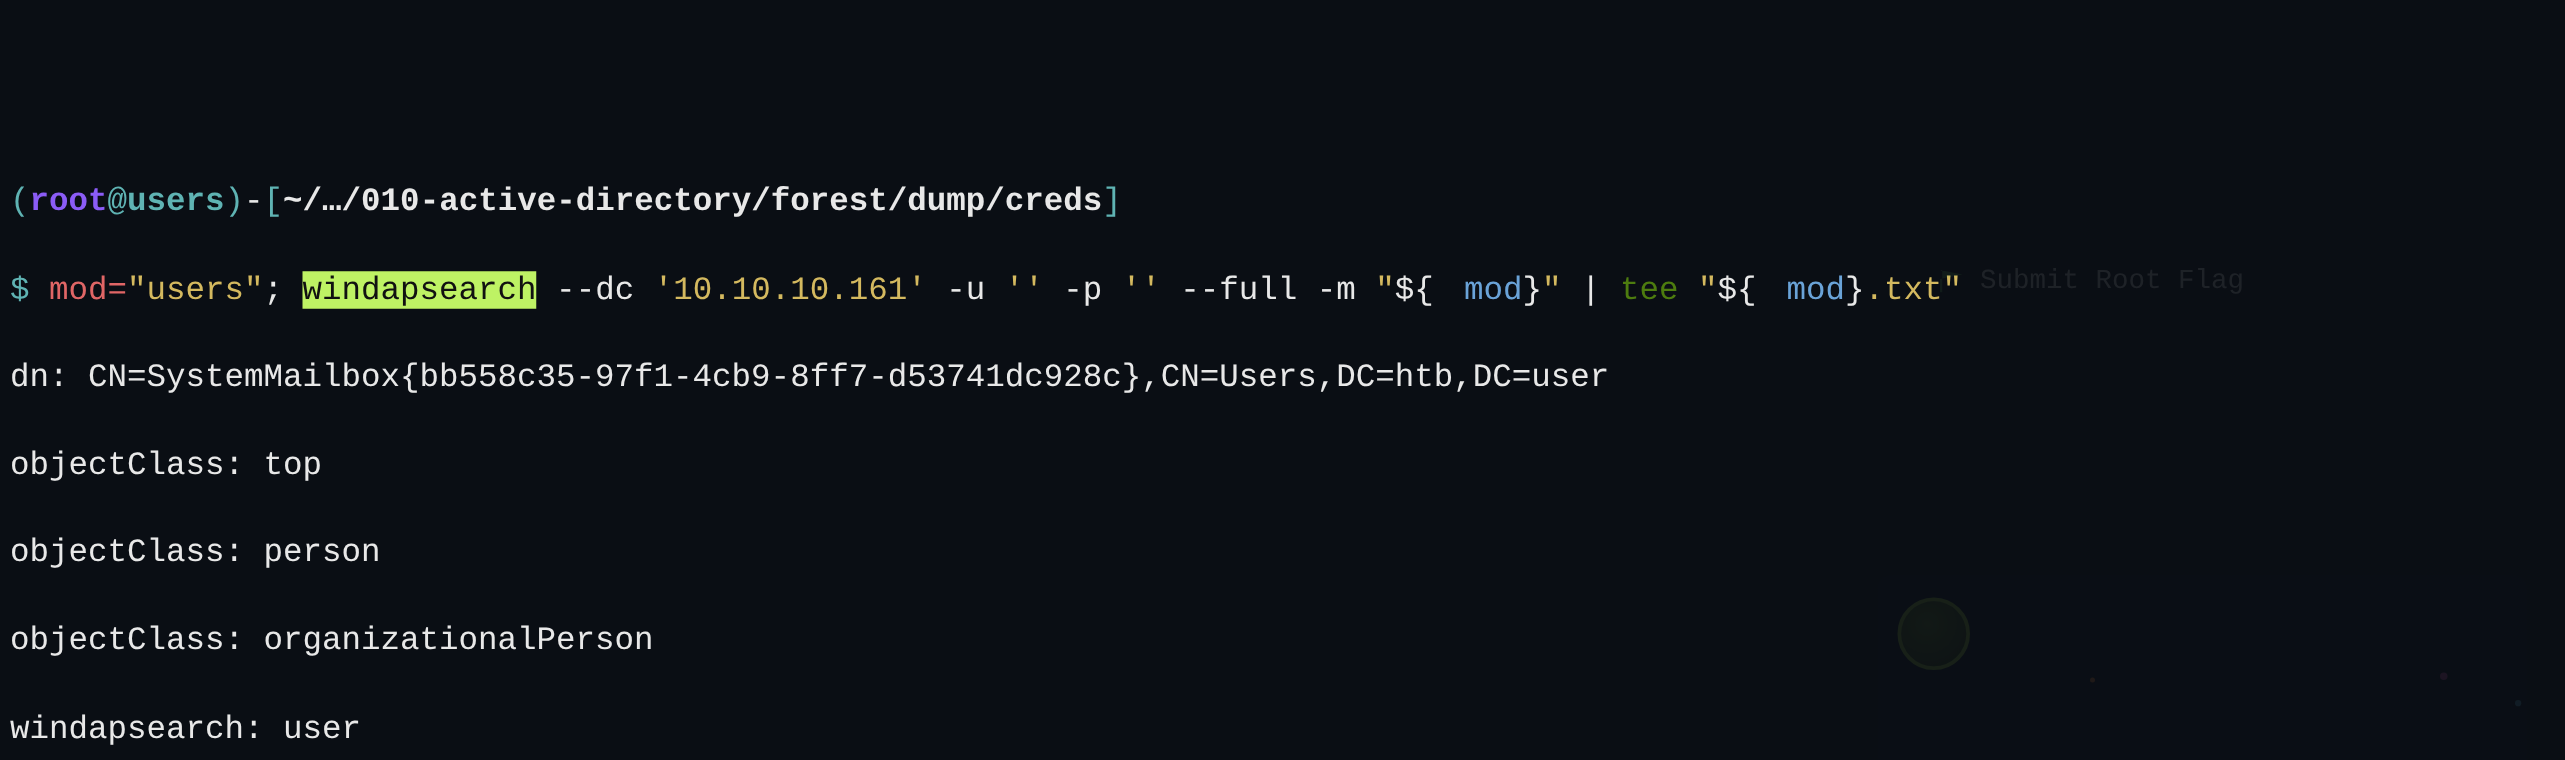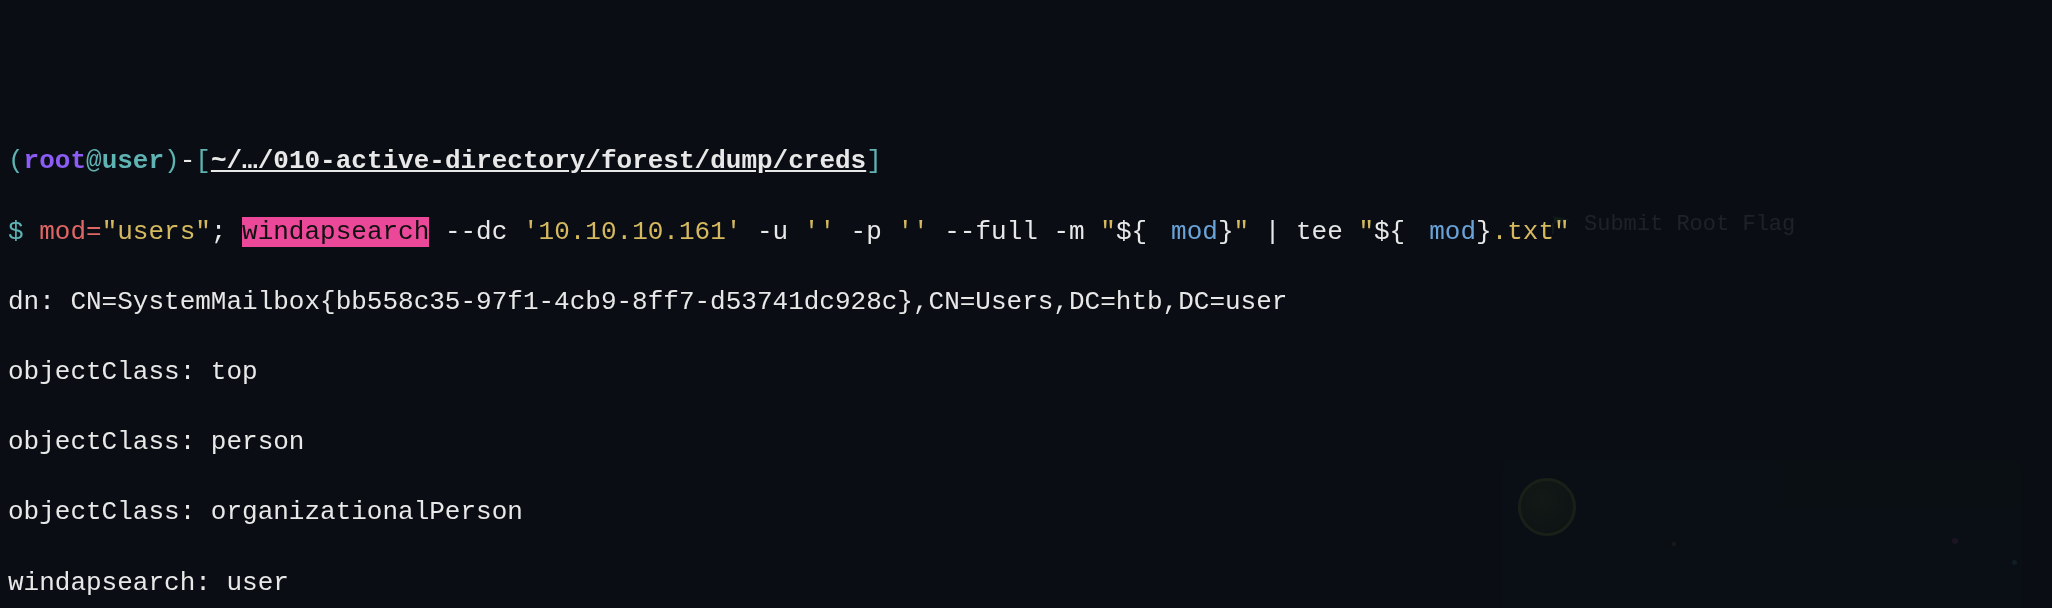--- a/index.html
+++ b/index.html
@@ -16,28 +16,28 @@
       height: 608px;
       position: relative;
     }
     .line { display: block; }
     .paren { color: #5fb3b3; }
     .user { color: #8b5cf6; font-weight: bold; }
     .at { color: #5fb3b3; }
     .host { color: #5fb3b3; font-weight: bold; }
     .dash { color: #e8e8e8; }
     .bracket { color: #5fb3b3; }
-    .path { color: #e8e8e8; font-weight: bold; text-decoration: underline; }
+    .path { color: #e8e8e8; font-weight: bold; }
     .dollar { color: #5fb3b3; }
     .cmd-white { color: #e8e8e8; }
-    .cmd-green { color: #e5e5e5; }
+    .cmd-green { color: #4d7c0f; }
     .cmd-yellow { color: #d4b95f; }
     .cmd-blue { color: #6aa3d8; margin-left: 24px; }
     .cmd-red { color: #e06666; }
-    .hl { background: #ec4899; color: #111; }
+    .hl { background: #bef264; color: #111; }
     .output { color: #e8e8e8; }
     
     .faded-overlay {
       position: absolute;
       right: 30px;
       top: 140px;
       width: 520px;
       height: 350px;
       opacity: 0.10;
       pointer-events: none;
@@ -75,21 +75,21 @@
     .dot { position: absolute; border-radius: 50%; }
     .d1 { width:6px; height:6px; background:#b84d9c; left: 360px; top: -12px; }
     .d2 { width:5px; height:5px; background:#4d9cb8; left: 420px; top: 10px; }
     .d3 { width:4px; height:4px; background:#d87a3a; left: 80px; top: -8px; }
   </style>
 </head>
 <body>
 
 
 
-<span class="line"><span class="paren">(</span><span class="user">root</span><span class="at">@</span><span class="host">user</span><span class="paren">)</span><span class="dash">-</span><span class="bracket">[</span><span class="path">~/…/010-active-directory/forest/dump/creds</span><span class="bracket">]</span></span>
+<span class="line"><span class="paren">(</span><span class="user">root</span><span class="at">@</span><span class="host">users</span><span class="paren">)</span><span class="dash">-</span><span class="bracket">[</span><span class="path">~/…/010-active-directory/forest/dump/creds</span><span class="bracket">]</span></span>
 <span class="line"><span class="dollar">$</span><span class="cmd-red"> mod=</span><span class="cmd-yellow">"users"</span><span class="cmd-white">; </span><span class="hl">windapsearch</span><span class="cmd-white"> --dc </span><span class="cmd-yellow">'10.10.10.161'</span><span class="cmd-white"> -u </span><span class="cmd-yellow">''</span><span class="cmd-white"> -p </span><span class="cmd-yellow">''</span><span class="cmd-white"> --full -m </span><span class="cmd-yellow">"</span><span class="cmd-white">${</span><span class="cmd-blue">mod</span><span class="cmd-white">}</span><span class="cmd-yellow">"</span><span class="cmd-white"> | </span><span class="cmd-green">tee</span><span class="cmd-white"> </span><span class="cmd-yellow">"</span><span class="cmd-white">${</span><span class="cmd-blue">mod</span><span class="cmd-white">}</span><span class="cmd-yellow">.txt"</span></span>
 <span class="line output">dn: CN=SystemMailbox{bb558c35-97f1-4cb9-8ff7-d53741dc928c},CN=Users,DC=htb,DC=user</span>
 <span class="line output">objectClass: top</span>
 <span class="line output">objectClass: person</span>
 <span class="line output">objectClass: organizationalPerson</span>
 <span class="line output">windapsearch: user</span>
 
 
 
 

